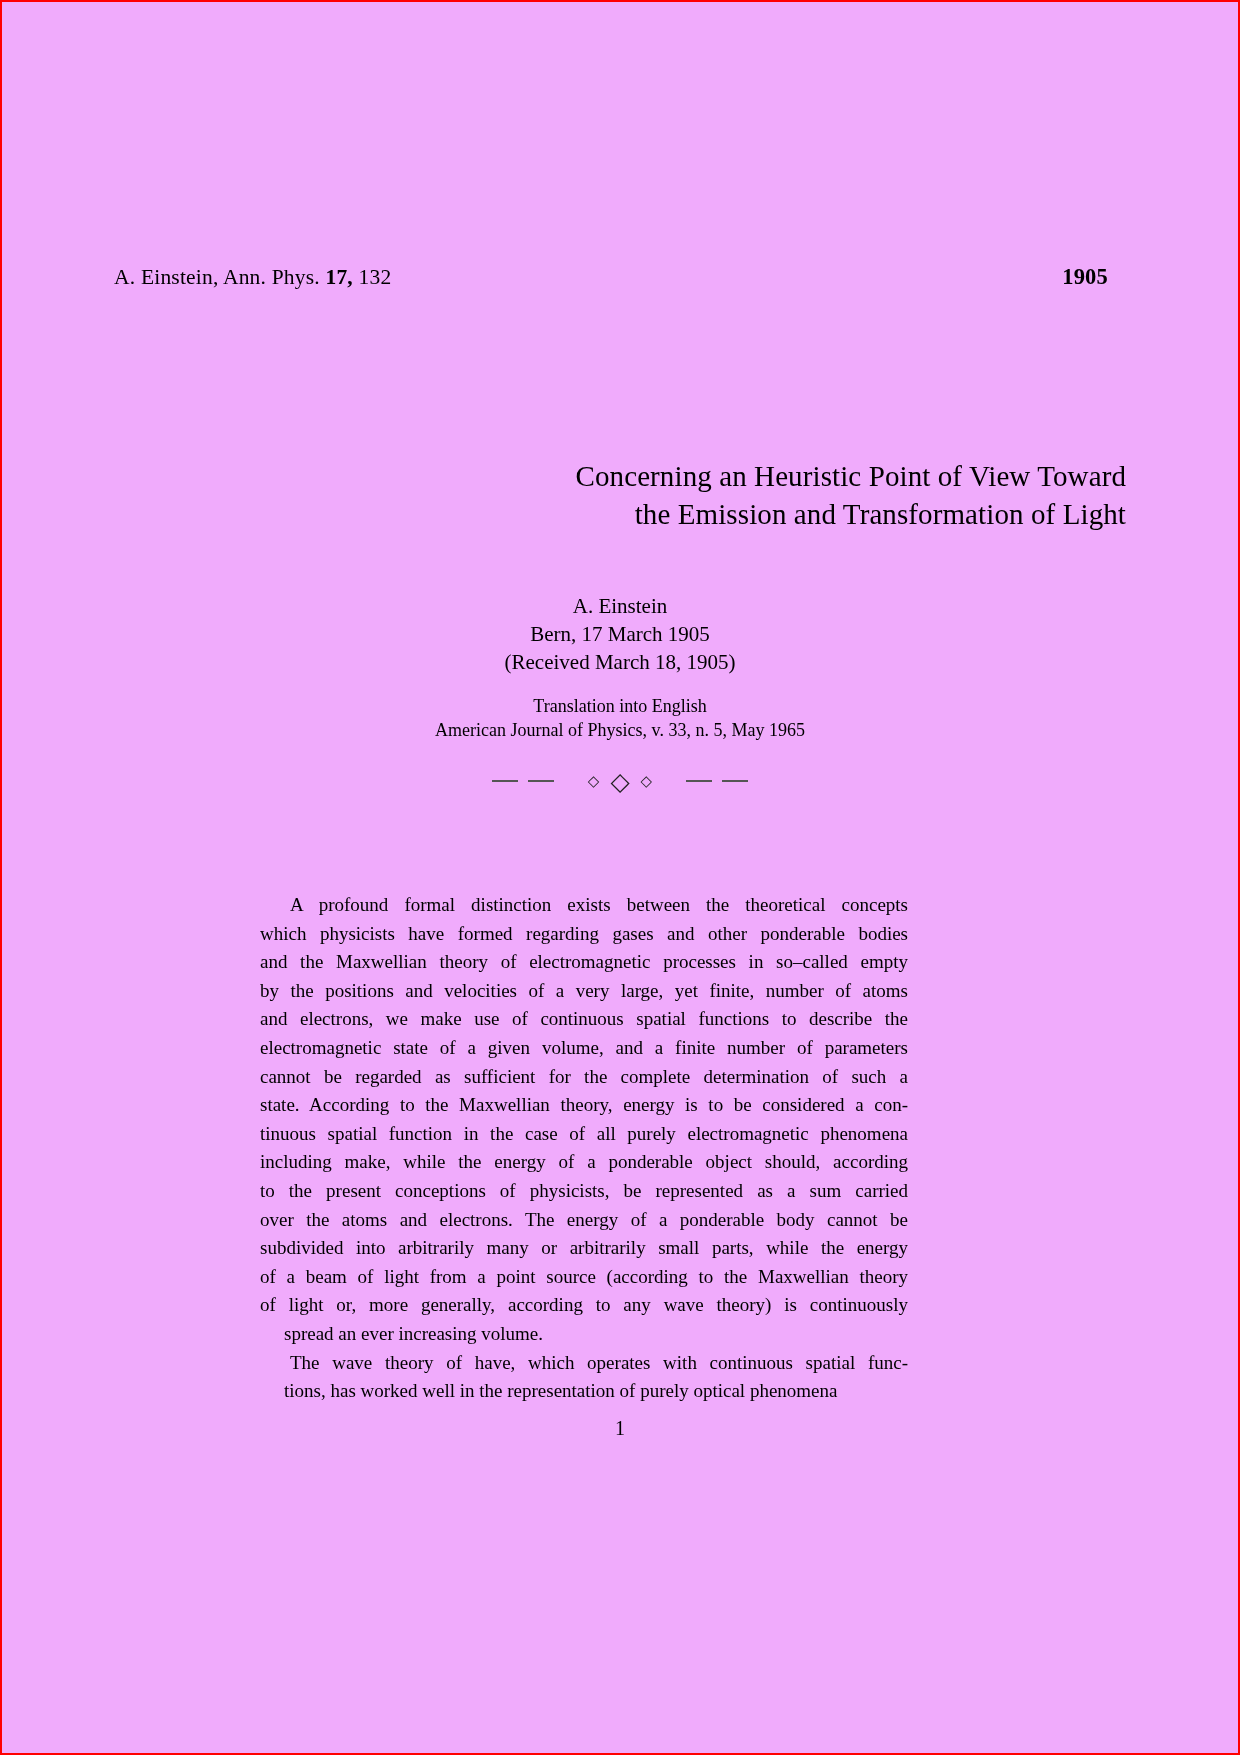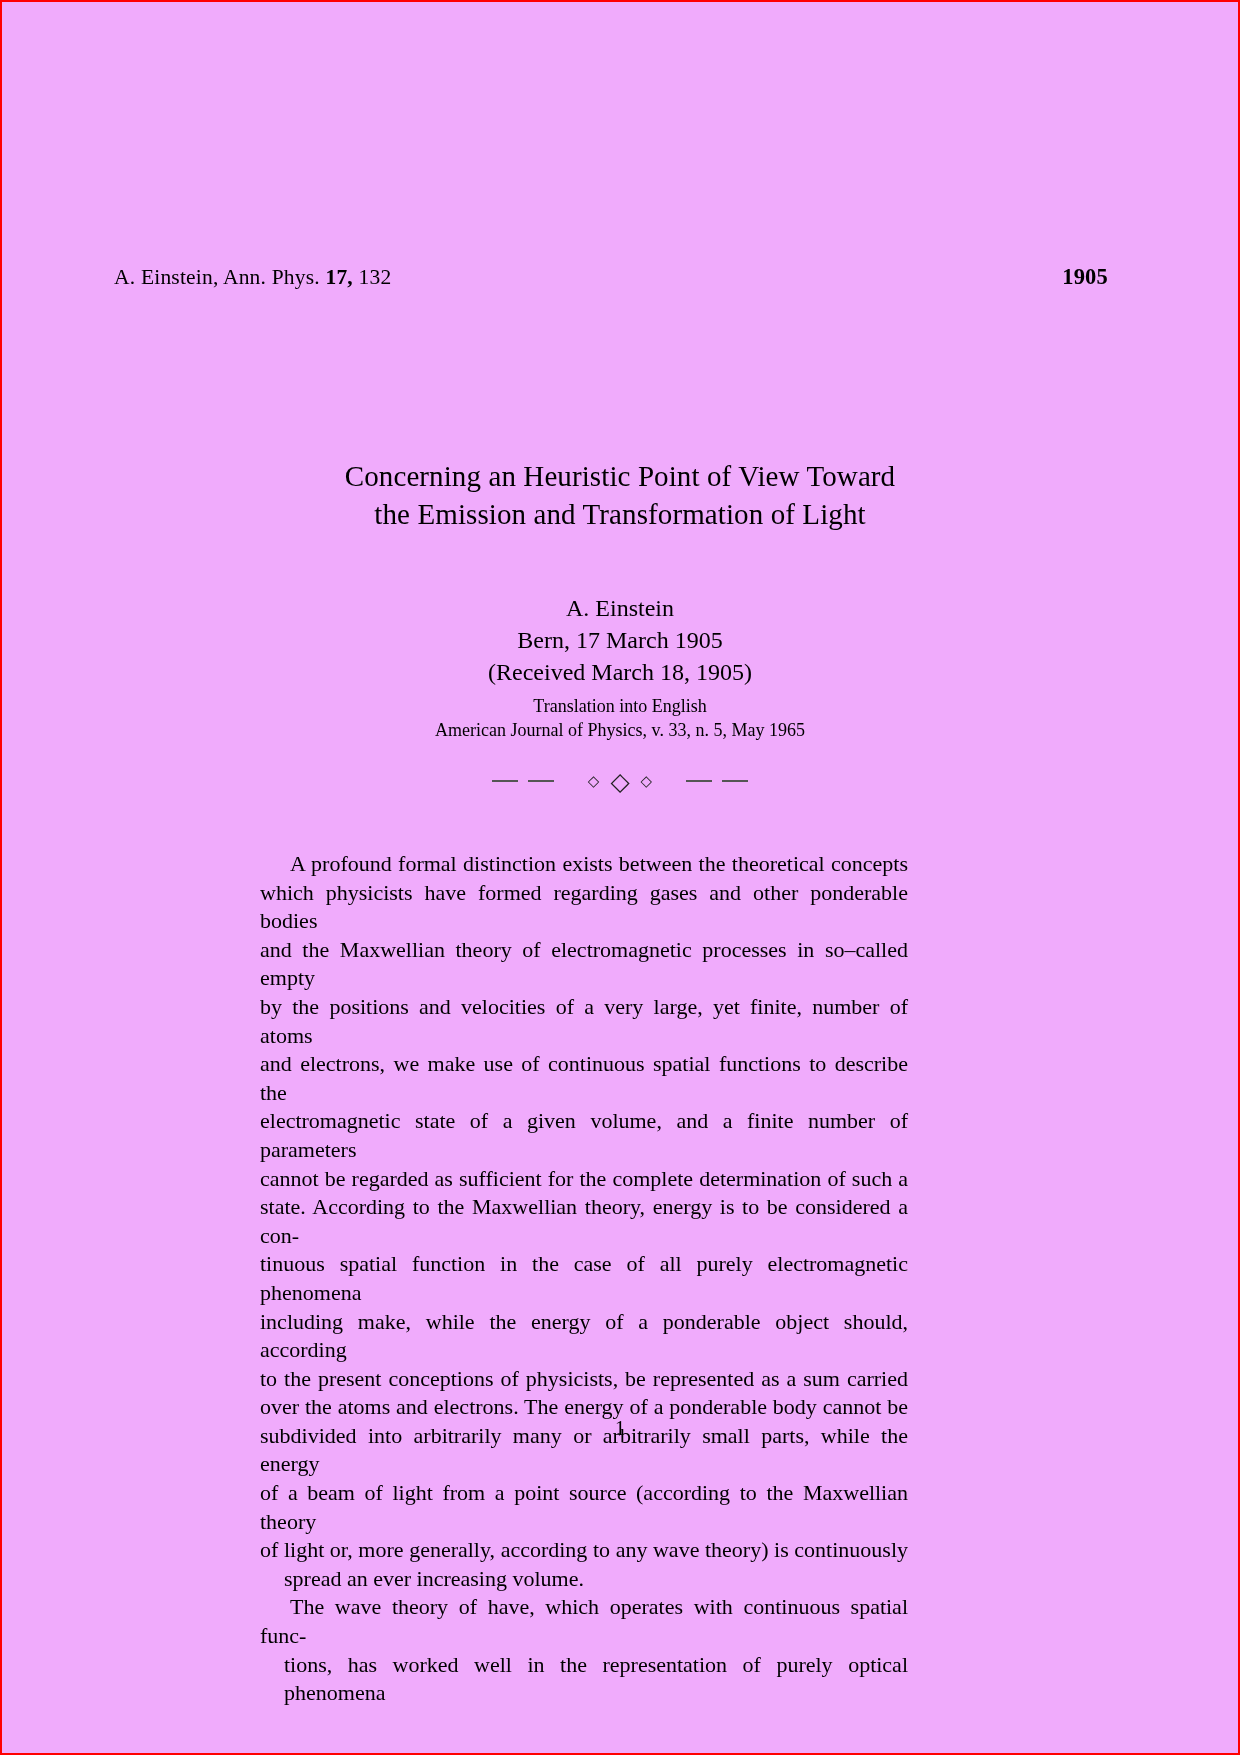--- a/index.html
+++ b/index.html
@@ -56,38 +56,38 @@
     font-size: 22.5px;
     padding-right: 18px;
   }
 
   
   .title-block {
     position: absolute;
     left: 112px;
     right: 112px;
     top: 455px;
-    text-align: center;
+    text-align: right;
     font-size: 29px;
     line-height: 1.32;
     letter-spacing: 0.1px;
   }
   .title-block .tl {
     display: block;
     white-space: nowrap;
   }
 
   
   .author-block {
     position: absolute;
     left: 112px;
     right: 112px;
     top: 590px;
     text-align: center;
-    font-size: 24px;
+    font-size: 21px;
     line-height: 1.34;
   }
   .author-block .ab-line {
     display: block;
   }
 
   .translation-block {
     position: absolute;
     left: 112px;
     right: 112px;
@@ -128,22 +128,22 @@
   .orn-dia.small { font-size: 15px; margin: 0 7px; }
   .orn-dia.big   { font-size: 25px; margin: 0 4px; }
   .orn-spacer-left  { width: 22px; display:inline-block; }
   .orn-spacer-right { width: 22px; display:inline-block; }
 
   
   .body-block {
     position: absolute;
     left: 258px;
     width: 648px;
-    top: 848px;
-    font-size: 22px;
+    top: 889px;
+    font-size: 19px;
     line-height: 28.6px;
     text-align: justify;
     text-justify: inter-word;
   }
   
   .just-lines {
     display: block;
   }
   .just-lines .jl {
     display: block;

